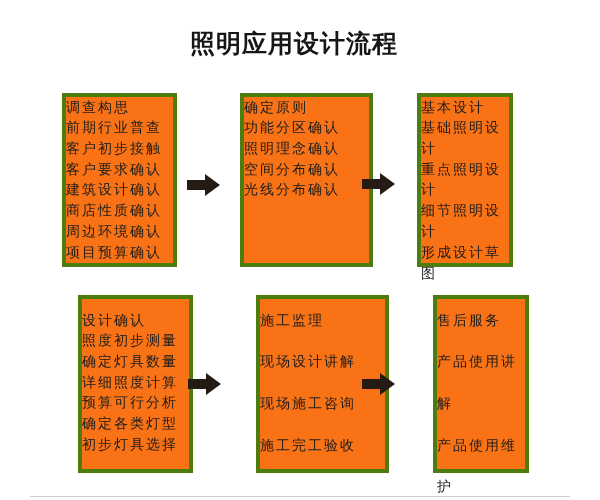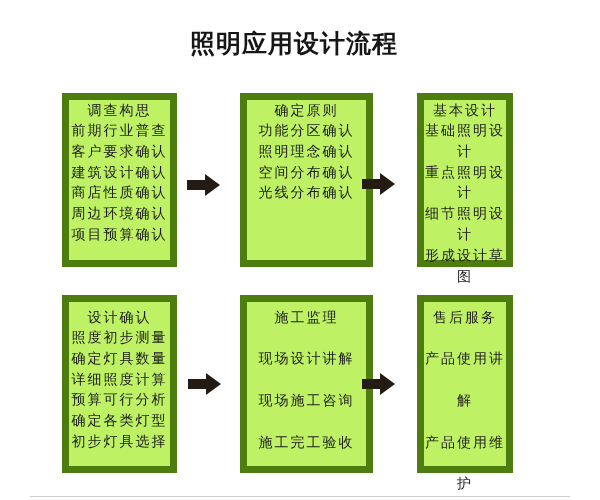--- a/index.html
+++ b/index.html
@@ -5,25 +5,25 @@
   html,body{margin:0;padding:0;background:#fff;}
   .canvas{
     position:relative;width:600px;height:500px;background:#fff;overflow:hidden;
     font-family:"Liberation Serif","DejaVu Serif",serif;
   }
   .title{
     position:absolute;left:16px;top:27px;width:556px;text-align:center;
     font-size:25px;font-weight:700;letter-spacing:1px;color:#161616;
   }
   .fbox{
-    position:absolute;border:7px solid #4d7c0f;background:#bef264;box-sizing:border-box;
-    text-align:center;font-size:14px;letter-spacing:2px;color:#1c1c1c;
+    position:absolute;border:4px solid #4d7c0f;background:#f97316;box-sizing:border-box;
+    font-size:14px;letter-spacing:2px;color:#1c1c1c;
   }
   .row-top{top:93px;height:174px;}
-  .row-bottom{top:295px;height:178px;padding-top:5px;}
+  .row-bottom{top:295px;height:178px;padding-top:11px;margin-left:16px;}
   .pos-1,.pos-4{left:62px;width:115px;}
   .pos-2,.pos-5{left:240px;width:133px;}
   .pos-3,.pos-6{left:417px;width:96px;}
   .box-header{line-height:21px;}
   .compact .box-items .box-item{line-height:20.8px;}
   .spaced .box-items{margin-top:10px;}
   .spaced .box-items .box-item{line-height:41.8px;}
   .arrow{position:absolute;width:33px;height:22px;}
   .arrow-1{left:187px;top:174px;}
   .arrow-2{left:362px;top:173px;}
@@ -35,20 +35,21 @@
 <body>
 
 <div class="canvas">
 
   <div class="title">照明应用设计流程</div>
 
   <div class="fbox row-top pos-1 compact">
     <div class="box-header">调查构思</div>
     <div class="box-items">
         <div class="box-item">前期行业普查</div>
+        <div class="box-item">客户初步接触</div>
         <div class="box-item">客户要求确认</div>
         <div class="box-item">建筑设计确认</div>
         <div class="box-item">商店性质确认</div>
         <div class="box-item">周边环境确认</div>
         <div class="box-item">项目预算确认</div>
       </div>
   </div>
 
   <div class="fbox row-top pos-2 compact">
     <div class="box-header">确定原则</div>

